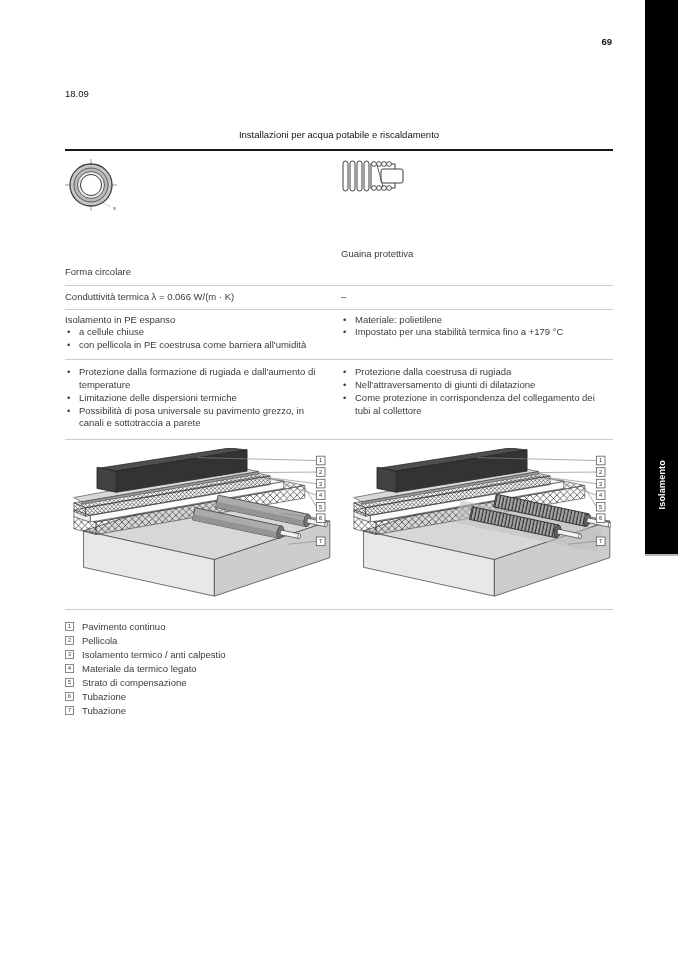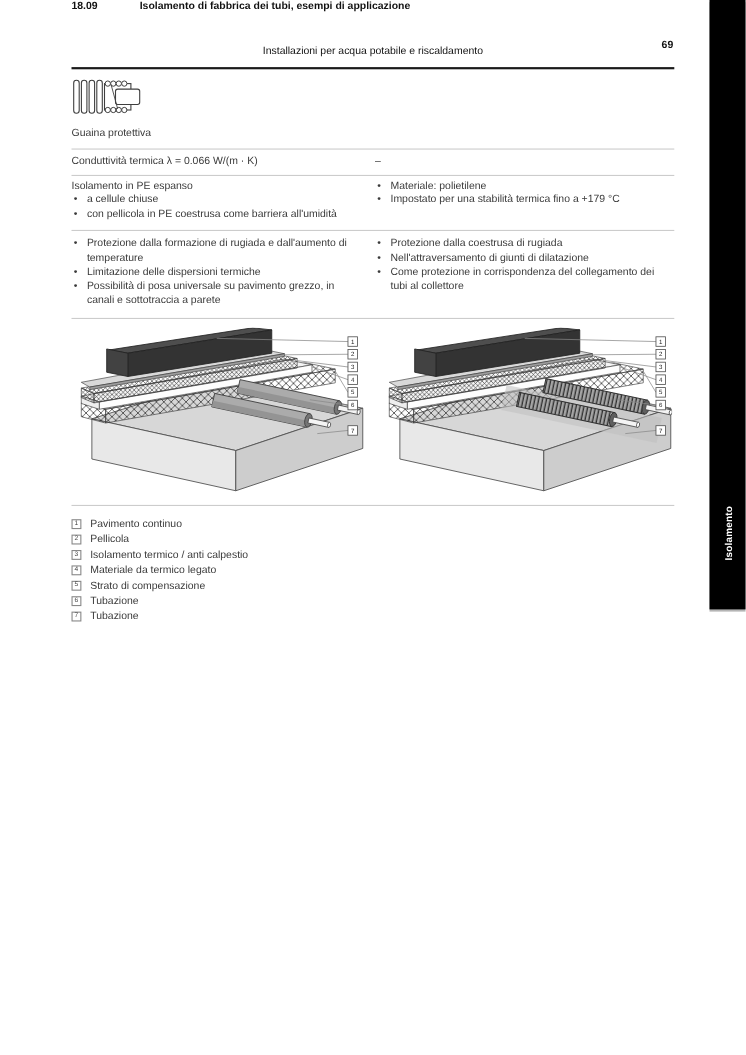--- a/index.html
+++ b/index.html
@@ -14,33 +14,33 @@
     padding-bottom:44px; box-sizing:border-box; box-shadow:0 2px 0 #b5b5b5;
   }
   .side-tab-label {
     writing-mode:vertical-rl; transform:rotate(180deg);
     color:#fff; font-size:9px; font-weight:bold; letter-spacing:.2px; white-space:nowrap;
   }
   .page-number { position:absolute; top:36px; right:66px; font-size:9.5px; font-weight:bold; color:#111; }
 
   .content { position:absolute; left:65px; top:0; width:548px; }
 
-  .heading { display:flex; font-size:9.5px; font-weight:bold; color:#111; }
+  .heading { display:flex; margin-top:88px; font-size:9.5px; font-weight:normal; color:#111; }
   .heading .section-no { width:62px; flex:0 0 62px; }
 
   .table-header {
     margin-top:30px; text-align:center; font-size:9.5px; font-weight:normal; color:#111;
     padding-bottom:9px; border-bottom:2px solid #1a1a1a;
   }
 
   .row { display:grid; grid-template-columns:276px 1fr; border-bottom:1px solid #ccc; font-size:9.5px; line-height:1.35; }
   .cell { padding-right:12px; }
 
   .icons-row { padding:7px 0 6px 0; }
-  .icon-cell { display:flex; flex-direction:column; justify-content:flex-start; }
+  .icon-cell { display:flex; flex-direction:column; justify-content:flex-start;gap:44px; }
   .icon-caption { font-size:9.5px; color:#3a3a3a; margin-top:4px; }
   .sheath-cell .icon-caption { margin-top:10px; }
 
   .sizes-row { padding:5px 0; }
   .cond-row  { padding:5px 0; }
   .material-row { padding:4px 0 7px 0; }
   .props-row { padding:6px 0 9px 0; }
 
   .bullet { display:flex; }
   .bullet .dot { flex:0 0 12px; padding-left:2px; }
@@ -63,26 +63,38 @@
   <div class="side-tab">
     <span class="side-tab-label">Isolamento</span>
   </div>
 
   <div class="page-number">69</div>
 
   <div class="content">
 
     <div class="heading">
       <span class="section-no">18.09</span>
-      <span class="section-title">Isolamento di fabbrica dei tubi, esempi di applicazione</span>
     </div>
 
     <div class="table-header">Installazioni per acqua potabile e riscaldamento</div>
 
     <div class="row icons-row">
+      <div class="cell icon-cell">
+        <svg width="58" height="60" viewBox="0 0 58 60">
+          <line x1="26" y1="1" x2="26" y2="53" stroke="#777" stroke-width="0.7"></line>
+          <line x1="0" y1="27" x2="52" y2="27" stroke="#777" stroke-width="0.7"></line>
+          <circle cx="26" cy="27" r="21" fill="#c6c6c6" stroke="#3f3f3f" stroke-width="1.3"></circle>
+          <circle cx="26" cy="27" r="17" fill="#b9b9b9" stroke="#3f3f3f" stroke-width="0.8"></circle>
+          <circle cx="26" cy="27" r="13.5" fill="#e9e9e9" stroke="#3f3f3f" stroke-width="0.8"></circle>
+          <circle cx="26" cy="27" r="10.5" fill="#ffffff" stroke="#3f3f3f" stroke-width="1"></circle>
+          <line x1="33" y1="42" x2="46" y2="49" stroke="#888" stroke-width="0.7" stroke-dasharray="1.5,1.5"></line>
+          <text x="48" y="52" font-size="6" fill="#555">s</text>
+        </svg>
+        <div class="icon-caption">Forma circolare</div>
+      </div>
       <div class="cell icon-cell sheath-cell">
         <svg width="64" height="36" viewBox="0 0 64 36">
           <rect x="2" y="3" width="5" height="30" rx="2.5" fill="#fff" stroke="#3f3f3f" stroke-width="1"></rect>
           <rect x="9" y="3" width="5" height="30" rx="2.5" fill="#fff" stroke="#3f3f3f" stroke-width="1"></rect>
           <rect x="16" y="3" width="5" height="30" rx="2.5" fill="#fff" stroke="#3f3f3f" stroke-width="1"></rect>
           <rect x="23" y="3" width="5" height="30" rx="2.5" fill="#fff" stroke="#3f3f3f" stroke-width="1"></rect>
           <g>
             <rect x="30" y="6" width="24" height="24" fill="#fff" stroke="#3f3f3f" stroke-width="1"></rect>
             <circle cx="33" cy="6" r="2.4" fill="#fff" stroke="#3f3f3f" stroke-width="0.9"></circle>
             <circle cx="38" cy="6" r="2.4" fill="#fff" stroke="#3f3f3f" stroke-width="0.9"></circle>

